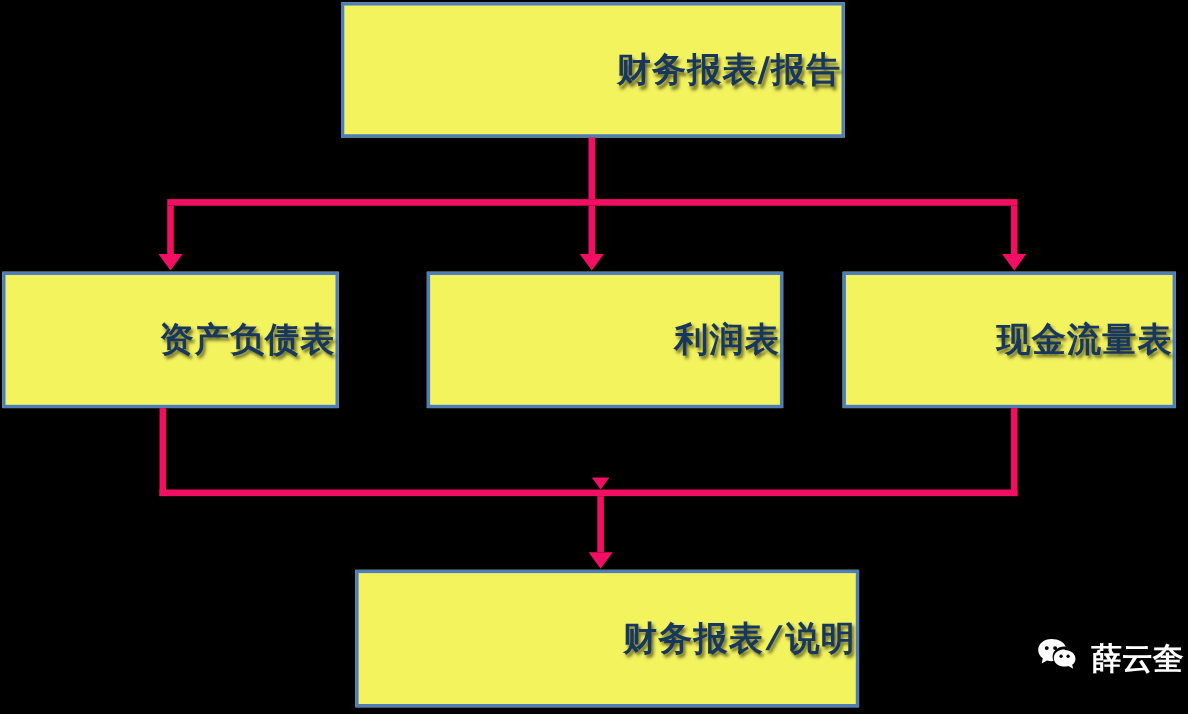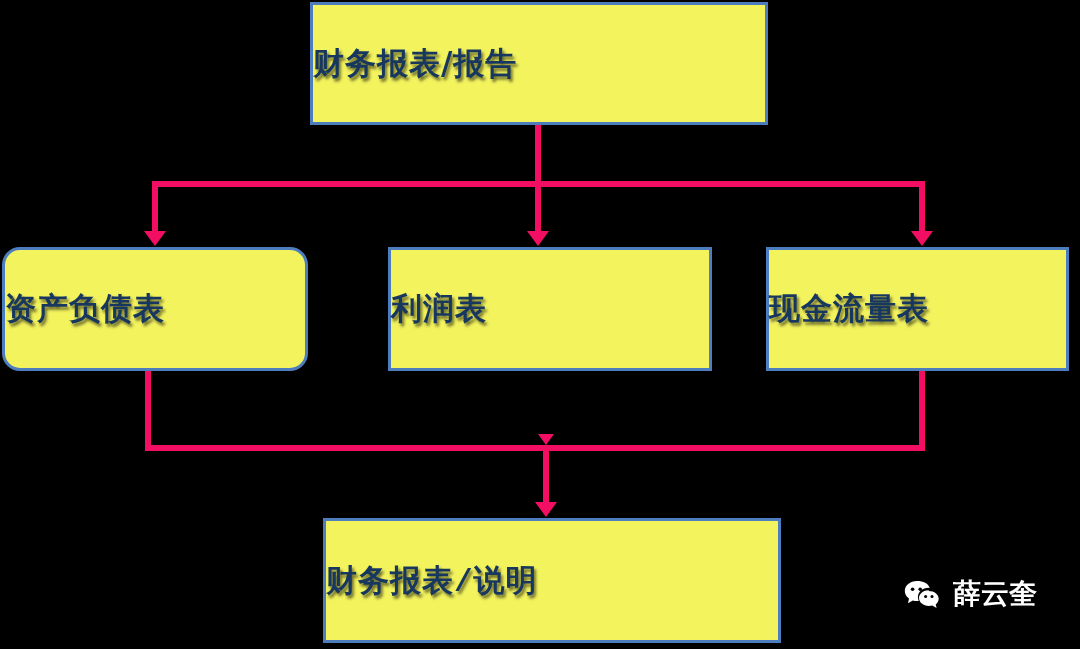--- a/index.html
+++ b/index.html
@@ -6,60 +6,60 @@
   .stage {
     position:relative; width:1080px; height:649px;
     background:var(--bg, #000);
     font-family:"DejaVu Serif", serif;
     overflow:hidden;
   }
   .node {
     position:absolute; box-sizing:border-box;
     background:var(--box-fill, #F3F35E);
     border:3px solid var(--box-border, #4E7DBE);
-    display:flex; align-items:center; justify-content:flex-start;
+    display:flex; align-items:center; justify-content:flex-end;
   }
   .node-label {
     color:var(--text-color, #17375E);
     font-weight:bold; font-size:31px; letter-spacing:1px; white-space:nowrap;
     text-shadow:2px 3px 3px rgba(0,0,0,0.55);
   }
   .seg { position:absolute; background:var(--arrow-color, #F10E63); }
   .arrow-down {
     position:absolute; width:0; height:0;
     border-left:11px solid transparent;
     border-right:11px solid transparent;
     border-top:15px solid var(--arrow-color, #F10E63);
   }
   .nub {
     position:absolute; width:0; height:0;
     border-left:8px solid transparent;
     border-right:8px solid transparent;
     border-top:11px solid var(--arrow-color, #F10E63);
   }
   .watermark {
-    position:absolute; left:904px; top:580px;
-    display:flex; align-items:flex-start; gap:9px;
+    position:absolute; left:943px; top:580px;
+    display:flex; align-items:center; gap:9px;
     color:var(--watermark-color, #FFFFFF);
   }
   .watermark-label {
     font-family:"DejaVu Sans", sans-serif;
     font-weight:bold; font-size:28px; line-height:1; white-space:nowrap;
   }
 </style>
 </head>
 <body>
 
 <div class="stage">
 
   <div class="node" style="left:310px; top:2px; width:458px; height:123px;">
     <span class="node-label">财务报表/报告</span>
   </div>
 
-  <div class="node" style="left:2px; top:247px; width:306px; height:124px;border-radius:18px;">
+  <div class="node" style="left:2px; top:247px; width:306px; height:124px;">
     <span class="node-label">资产负债表</span>
   </div>
 
   <div class="node" style="left:388px; top:247px; width:324px; height:124px;">
     <span class="node-label">利润表</span>
   </div>
 
   <div class="node" style="left:766px; top:247px; width:303px; height:124px;">
     <span class="node-label">现金流量表</span>
   </div>

